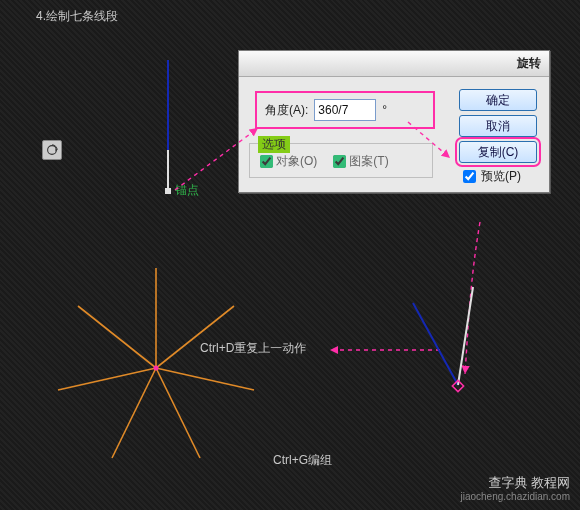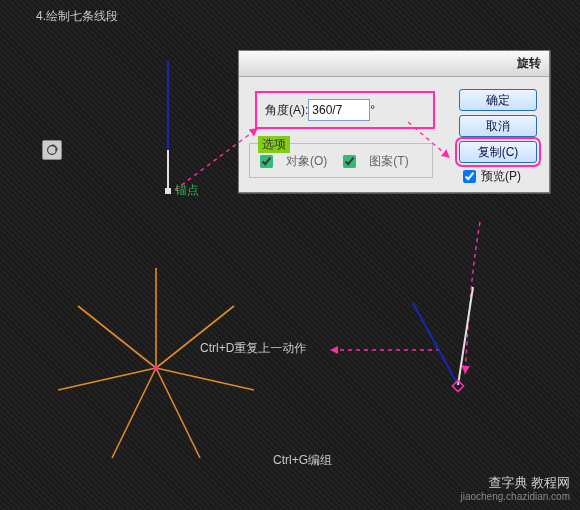--- a/index.html
+++ b/index.html
@@ -72,20 +72,21 @@
     color: #222;
     text-align: right;
   }
   .dialog-body {
     padding: 14px 10px 14px 10px;
     position: relative;
   }
   .angle-row {
     display: flex;
     align-items: center;
+    gap: 6px;
     border: 2px solid #ff2ea8;
     padding: 6px 8px;
     width: 160px;
     margin-left: 6px;
     color: #222;
   }
   .angle-input {
     width: 54px;
     height: 18px;
     border: 1px solid #7a9ccc;
@@ -108,21 +109,21 @@
     left: 8px;
     background: #84cc16;
     padding: 0 4px;
     font-size: 12px;
     color: #333;
   }
   .chk-row { display: flex; gap: 12px; }
   .chk {
     display: flex;
     align-items: center;
-    gap: 10px;
+    gap: 0;
     font-size: 12px;
   }
   .chk input { accent-color: #3b7; }
   .btn-col {
     position: absolute;
     top: 12px;
     right: 12px;
     width: 78px;
     display: flex;
     flex-direction: column;

